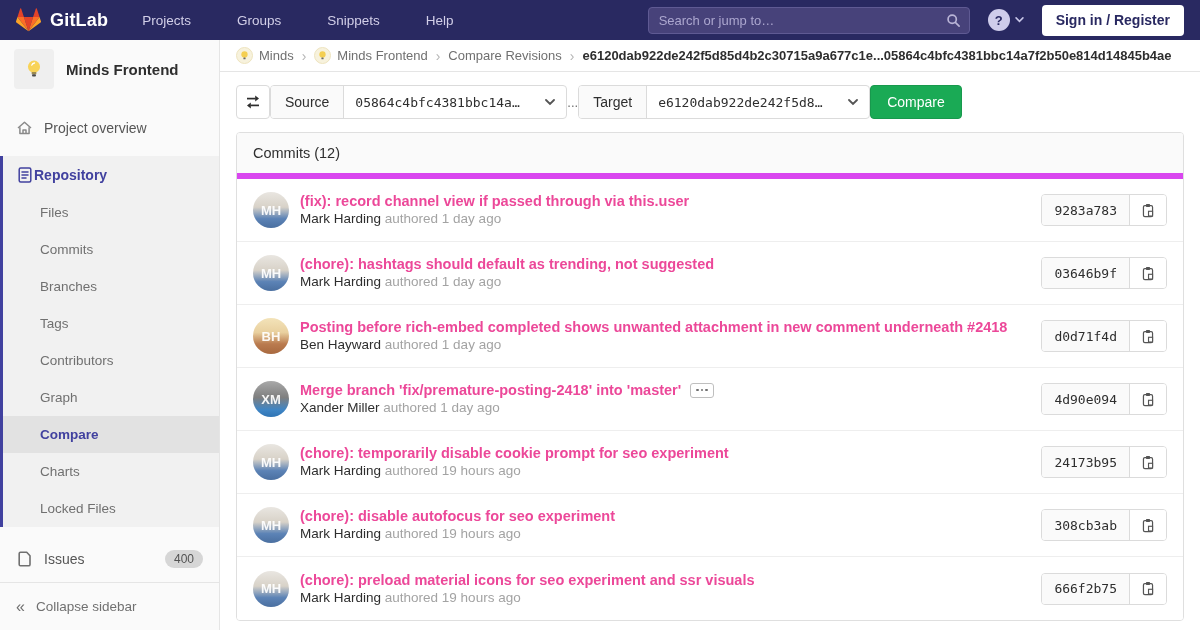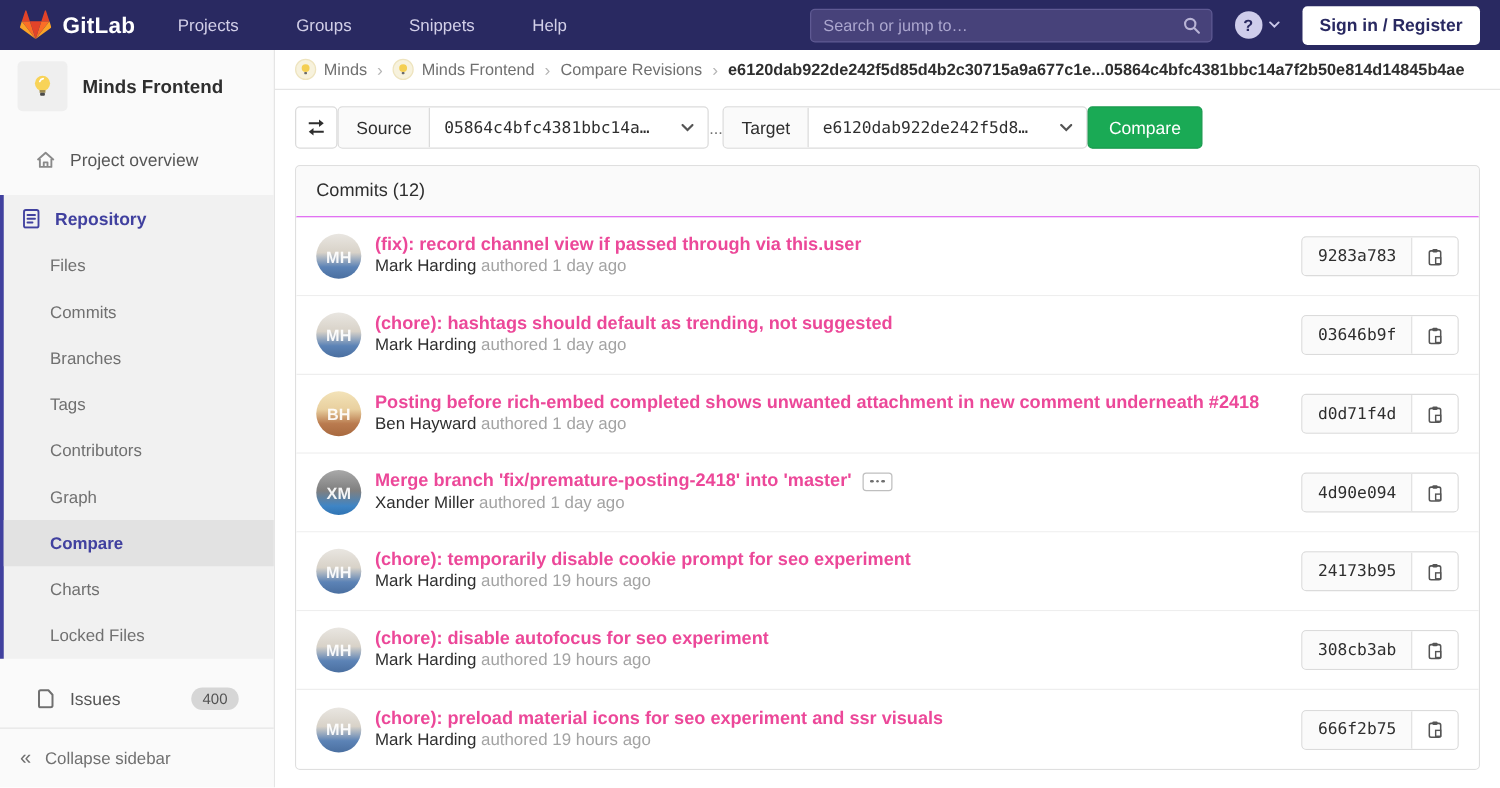--- a/index.html
+++ b/index.html
@@ -28,26 +28,26 @@
   
   .layout { display:flex; height:590px; }
 
   
   .sidebar { width:220px; flex:none; background:#fafafa; border-right:1px solid #e5e5e5;
     position:relative; }
   .context-header { display:flex; align-items:center; gap:12px; padding:9px 14px; cursor:pointer; }
   .project-avatar { width:40px; height:40px; border-radius:4px; background:#efefef;
     display:flex; align-items:center; justify-content:center; flex:none; }
   .project-title { font-size:15px; font-weight:600; color:#2e2e2e; }
-  .side-row { display:flex; align-items:center; gap:11px; height:40px; padding:0 28px;
+  .side-row { display:flex; align-items:center; gap:11px; height:40px; padding:0 16px;
     font-size:14px; color:#565656; cursor:pointer; }
   .side-row .icon { width:17px; display:flex; justify-content:center; flex:none; }
   .overview-row { margin-top:10px; }
   .repo-section { margin-top:8px; background:#f1f1f1; border-left:3px solid #41419f; }
-  .repo-header { display:flex; align-items:center; gap:11px; height:38px; padding:0 13px;
+  .repo-header { display:flex; align-items:center; gap:1px; height:38px; padding:0 13px;
     font-size:14px; font-weight:bold; color:#41419f; cursor:pointer; }
   .repo-item { height:37px; display:flex; align-items:center; padding-left:37px;
     font-size:13.5px; color:#707070; cursor:pointer; }
   .repo-item.active { background:#e2e2e2; color:#41419f; font-weight:bold; }
   .issues-row { margin-top:12px; }
   .issues-row .spacer { flex:1; }
   .count-badge { background:#d6d6d6; color:#525252; font-size:12px; border-radius:9px;
     padding:2px 9px; }
   .collapse-row { position:absolute; left:0; right:0; bottom:0; height:48px;
     border-top:1px solid #e5e5e5; display:flex; align-items:center; gap:11px; padding:0 16px;
@@ -77,21 +77,21 @@
     gap:8px; padding:0 11px; cursor:pointer; }
   .ig-value { font-family:"DejaVu Sans Mono","Liberation Mono",monospace; font-size:13px;
     color:#2e2e2e; white-space:nowrap; overflow:hidden; }
   .form-dots { color:#707070; font-size:13px; }
   .compare-btn { height:34px; padding:0 16px; background:#1aaa55; border:1px solid #18994d;
     border-radius:4px; color:#fff; font-size:14px; cursor:pointer;
     font-family:"Liberation Sans","DejaVu Sans",sans-serif; }
 
   
   .commits-panel { margin-top:13px; border:1px solid #dfdfdf; border-radius:4px; overflow:hidden; }
-  .panel-header { padding:12px 16px; background:#fafafa; border-bottom:1px solid #d946ef;
+  .panel-header { padding:12px 16px; background:#fafafa; border-bottom:6px solid #d946ef;
     font-size:14.5px; color:#2e2e2e; }
   .commit-row { height:63px; display:flex; align-items:center; gap:11px; padding:0 16px;
     border-bottom:1px solid #eee; background:#fff; }
   .commit-row:last-child { border-bottom:none; }
   .c-avatar { width:36px; height:36px; border-radius:50%; flex:none; display:flex;
     align-items:center; justify-content:center; color:rgba(255,255,255,.92); font-size:13px;
     font-weight:bold; }
   .avatar--mark   { background:linear-gradient(180deg,#e9e6e1 0%,#d8d2c8 42%,#5c83b6 74%,#4a6fa0 100%); }
   .avatar--ben    { background:linear-gradient(180deg,#f3e3b9 0%,#e9d09f 40%,#ba7b4f 72%,#a8693f 100%); }
   .avatar--xander { background:linear-gradient(180deg,#a9a9a9 0%,#7f7f7f 46%,#3f85c5 80%,#2f74b4 100%); }

